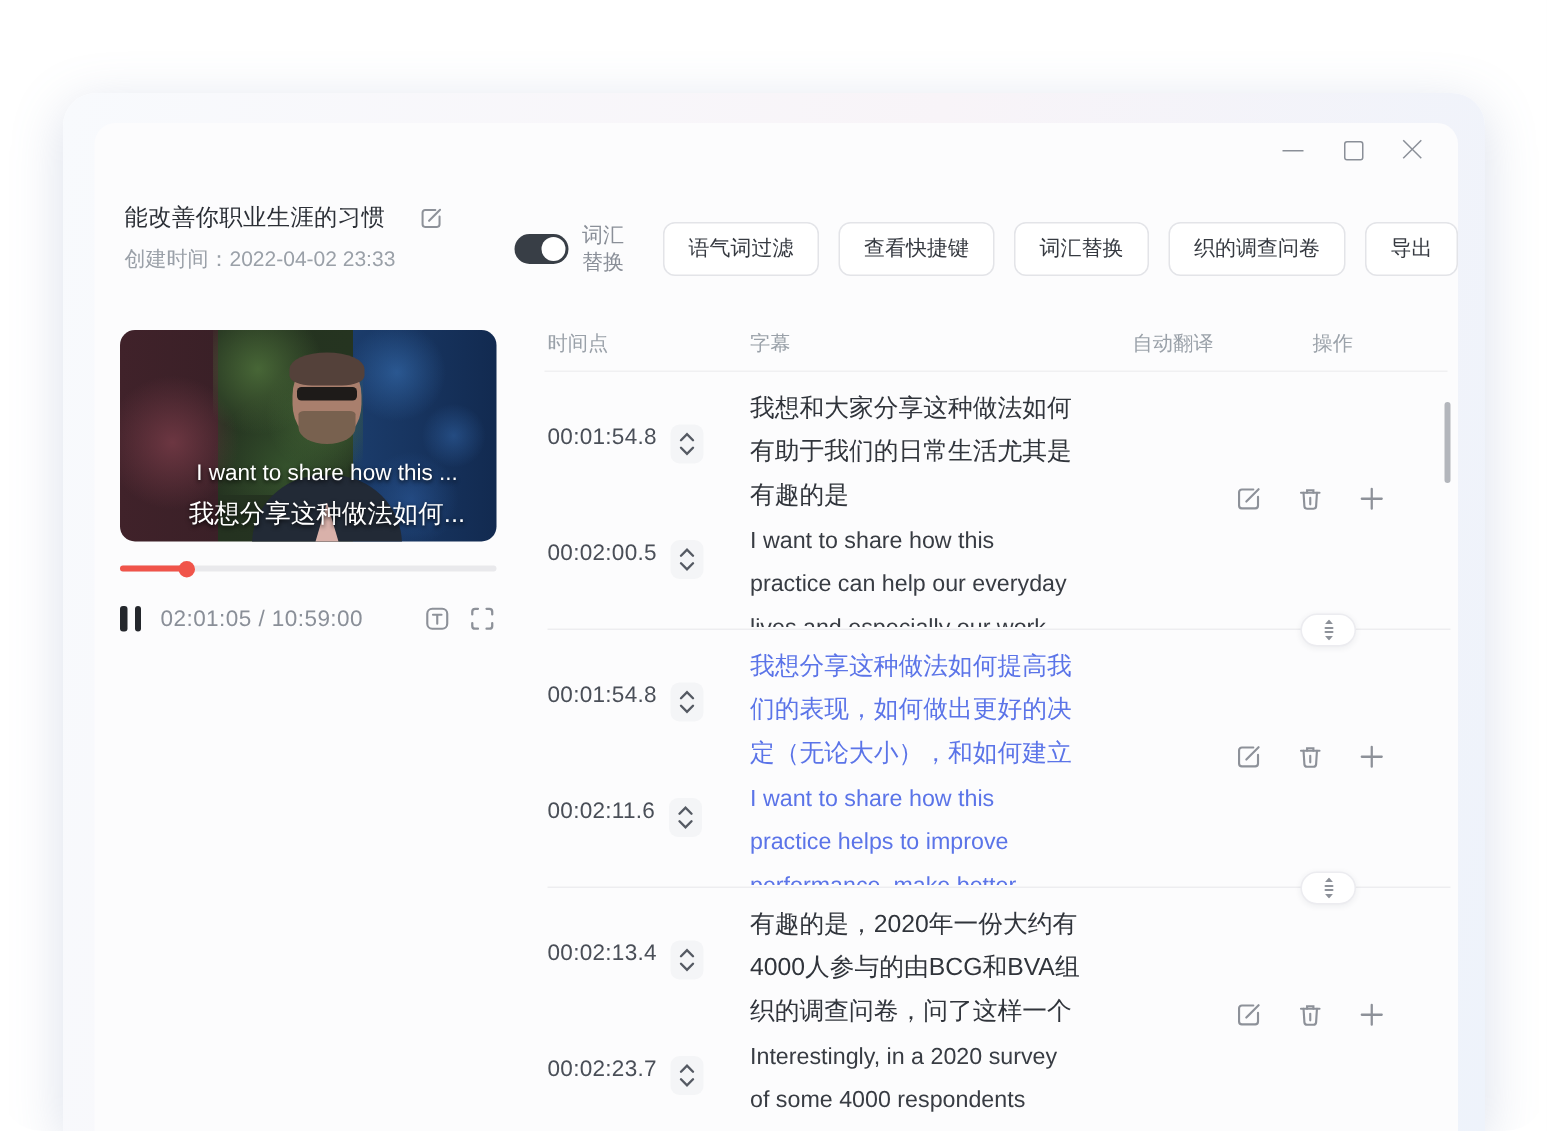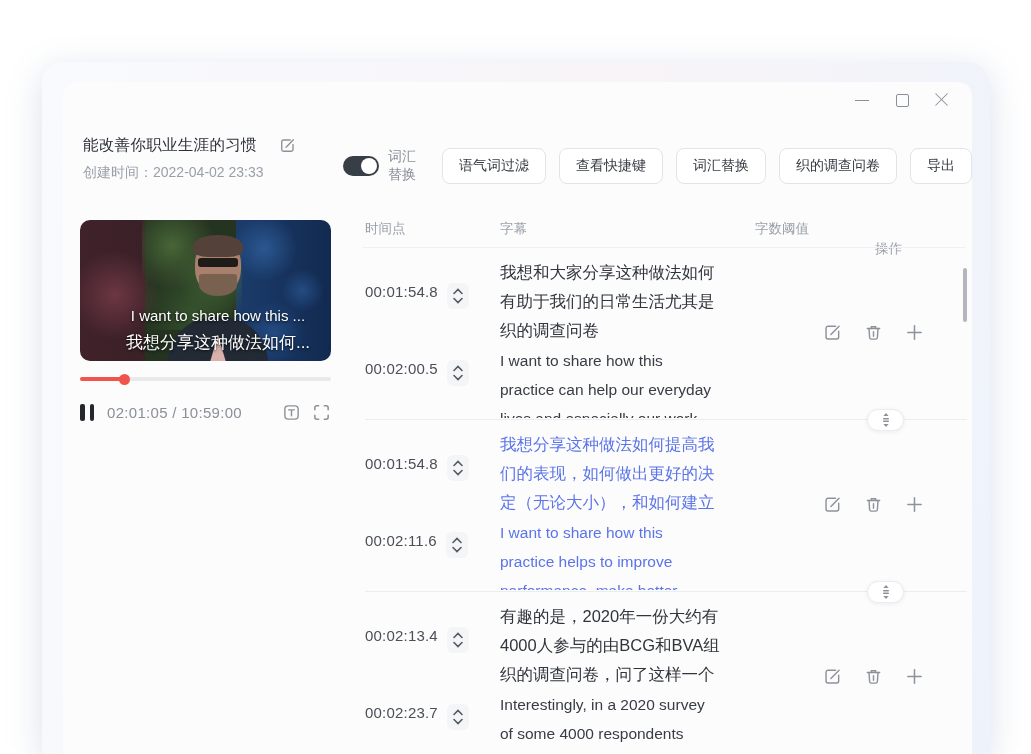--- a/index.html
+++ b/index.html
@@ -84,21 +84,21 @@
   .progress-fill { position:relative; height:4px; border-radius:2px; background:#f0544a; width:18%; }
   .progress-knob { position:absolute; right:-5px; top:-3.5px; width:11px; height:11px; border-radius:50%; background:#f0544a; }
   
   .pcontrols { margin-top:22px; display:flex; align-items:center; }
   .pause { display:flex; gap:5px; cursor:pointer; }
   .pause i { width:4.5px; height:17px; background:#24272c; border-radius:2px; }
   .ptime { margin-left:13px; font-size:15px; color:#8a8f98; letter-spacing:.3px; }
   .picons { margin-left:auto; display:flex; gap:11px; align-items:center; }
   
   .th { position:absolute; top:138px; font-size:13.5px; color:#9aa1a9; }
-  .th-time { left:302px; } .th-sub { left:437px; } .th-threshold { left:692px; } .th-ops { left:812px;margin-top:20px; }
+  .th-time { left:302px; } .th-sub { left:437px; } .th-threshold { left:692px; } .th-ops { left:812px; }
   .header-divider { position:absolute; left:300px; top:165px; width:602px; border-top:1px solid #f0f0f2; }
   .rows { position:absolute; left:0; top:166px; width:909px; height:506px; overflow:hidden; }
   .row { position:relative; height:172px; }
   .row .row-divider { position:absolute; left:302px; right:5px; bottom:0; border-top:1px solid #ededf0; }
   .time-group { position:absolute; left:302px; display:flex; align-items:flex-start; gap:9px; }
   .tg-source { top:35px; } .tg-target { top:112px; }
   .time-text { font-size:15px; color:#4a4f58; letter-spacing:.2px; }
   .stepper { width:22px; height:26px; border-radius:6px; background:#f4f5f7; display:flex; flex-direction:column; align-items:center; justify-content:center; gap:2px; cursor:pointer; }
   .sub { position:absolute; left:437px; width:252px; overflow:hidden; white-space:pre-line; }
   .sub-zh { top:10px; height:84px; font-size:16.5px; line-height:29px; color:#30343b; }
@@ -188,41 +188,41 @@
             <svg width="19" height="19" viewBox="0 0 20 20" fill="none" stroke="#8d9199" stroke-width="1.6" stroke-linecap="round">
               <path d="M3 7V5a2 2 0 0 1 2-2h2M13 3h2a2 2 0 0 1 2 2v2M17 13v2a2 2 0 0 1-2 2h-2M7 17H5a2 2 0 0 1-2-2v-2"></path>
             </svg>
           </span>
         </span>
       </div>
     </div>
 
     <span class="th th-time">时间点</span>
     <span class="th th-sub">字幕</span>
-    <span class="th th-threshold">字数阈值</span>
+    <span class="th th-threshold">自动翻译</span>
     <span class="th th-ops">操作</span>
     <div class="header-divider"></div>
 
     <div class="rows">
 
       <div class="row">
         <div class="time-group tg-source">
           <span class="time-text">00:01:54.8</span>
           <span class="stepper">
             <svg width="12" height="7" viewBox="0 0 12 7" fill="none" stroke="#555a63" stroke-width="1.6" stroke-linecap="round">
                 <path d="M2 5.5 6 1.5l4 4"></path>
               </svg>
             <svg width="12" height="7" viewBox="0 0 12 7" fill="none" stroke="#555a63" stroke-width="1.6" stroke-linecap="round">
                 <path d="M2 1.5 6 5.5l4-4"></path>
               </svg>
           </span>
         </div>
         <div class="sub sub-zh">我想和大家分享这种做法如何
 有助于我们的日常生活尤其是
-织的调查问卷</div>
+有趣的是</div>
         <div class="time-group tg-target">
           <span class="time-text">00:02:00.5</span>
           <span class="stepper">
             <svg width="12" height="7" viewBox="0 0 12 7" fill="none" stroke="#555a63" stroke-width="1.6" stroke-linecap="round">
                 <path d="M2 5.5 6 1.5l4 4"></path>
               </svg>
             <svg width="12" height="7" viewBox="0 0 12 7" fill="none" stroke="#555a63" stroke-width="1.6" stroke-linecap="round">
                 <path d="M2 1.5 6 5.5l4-4"></path>
               </svg>
           </span>

